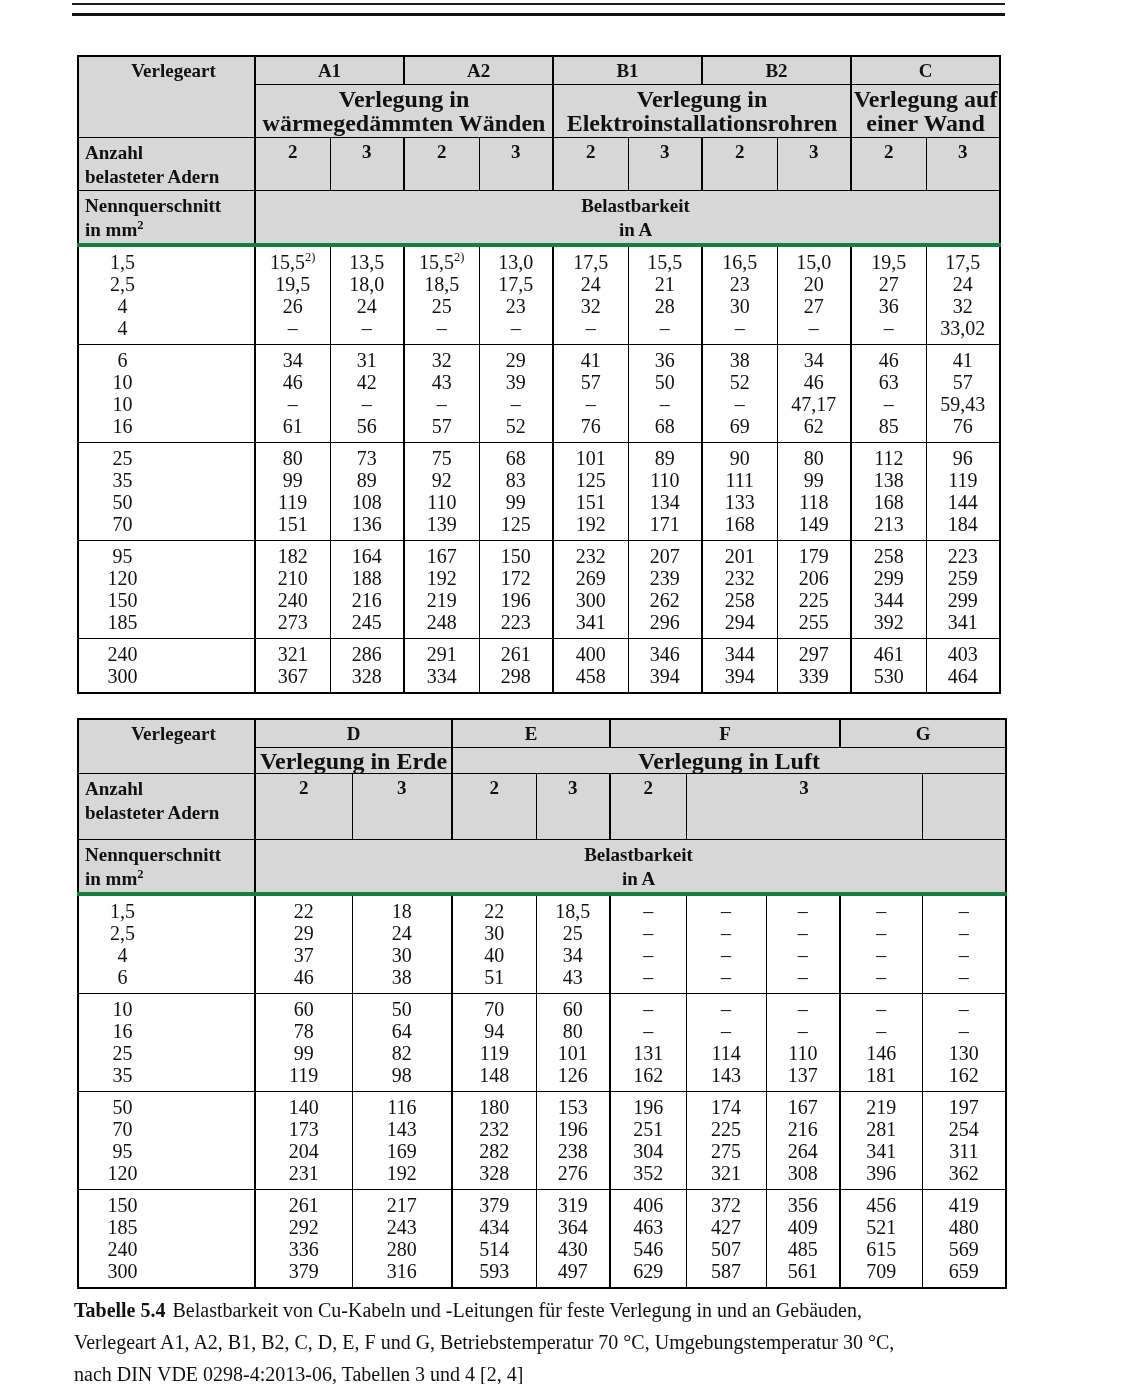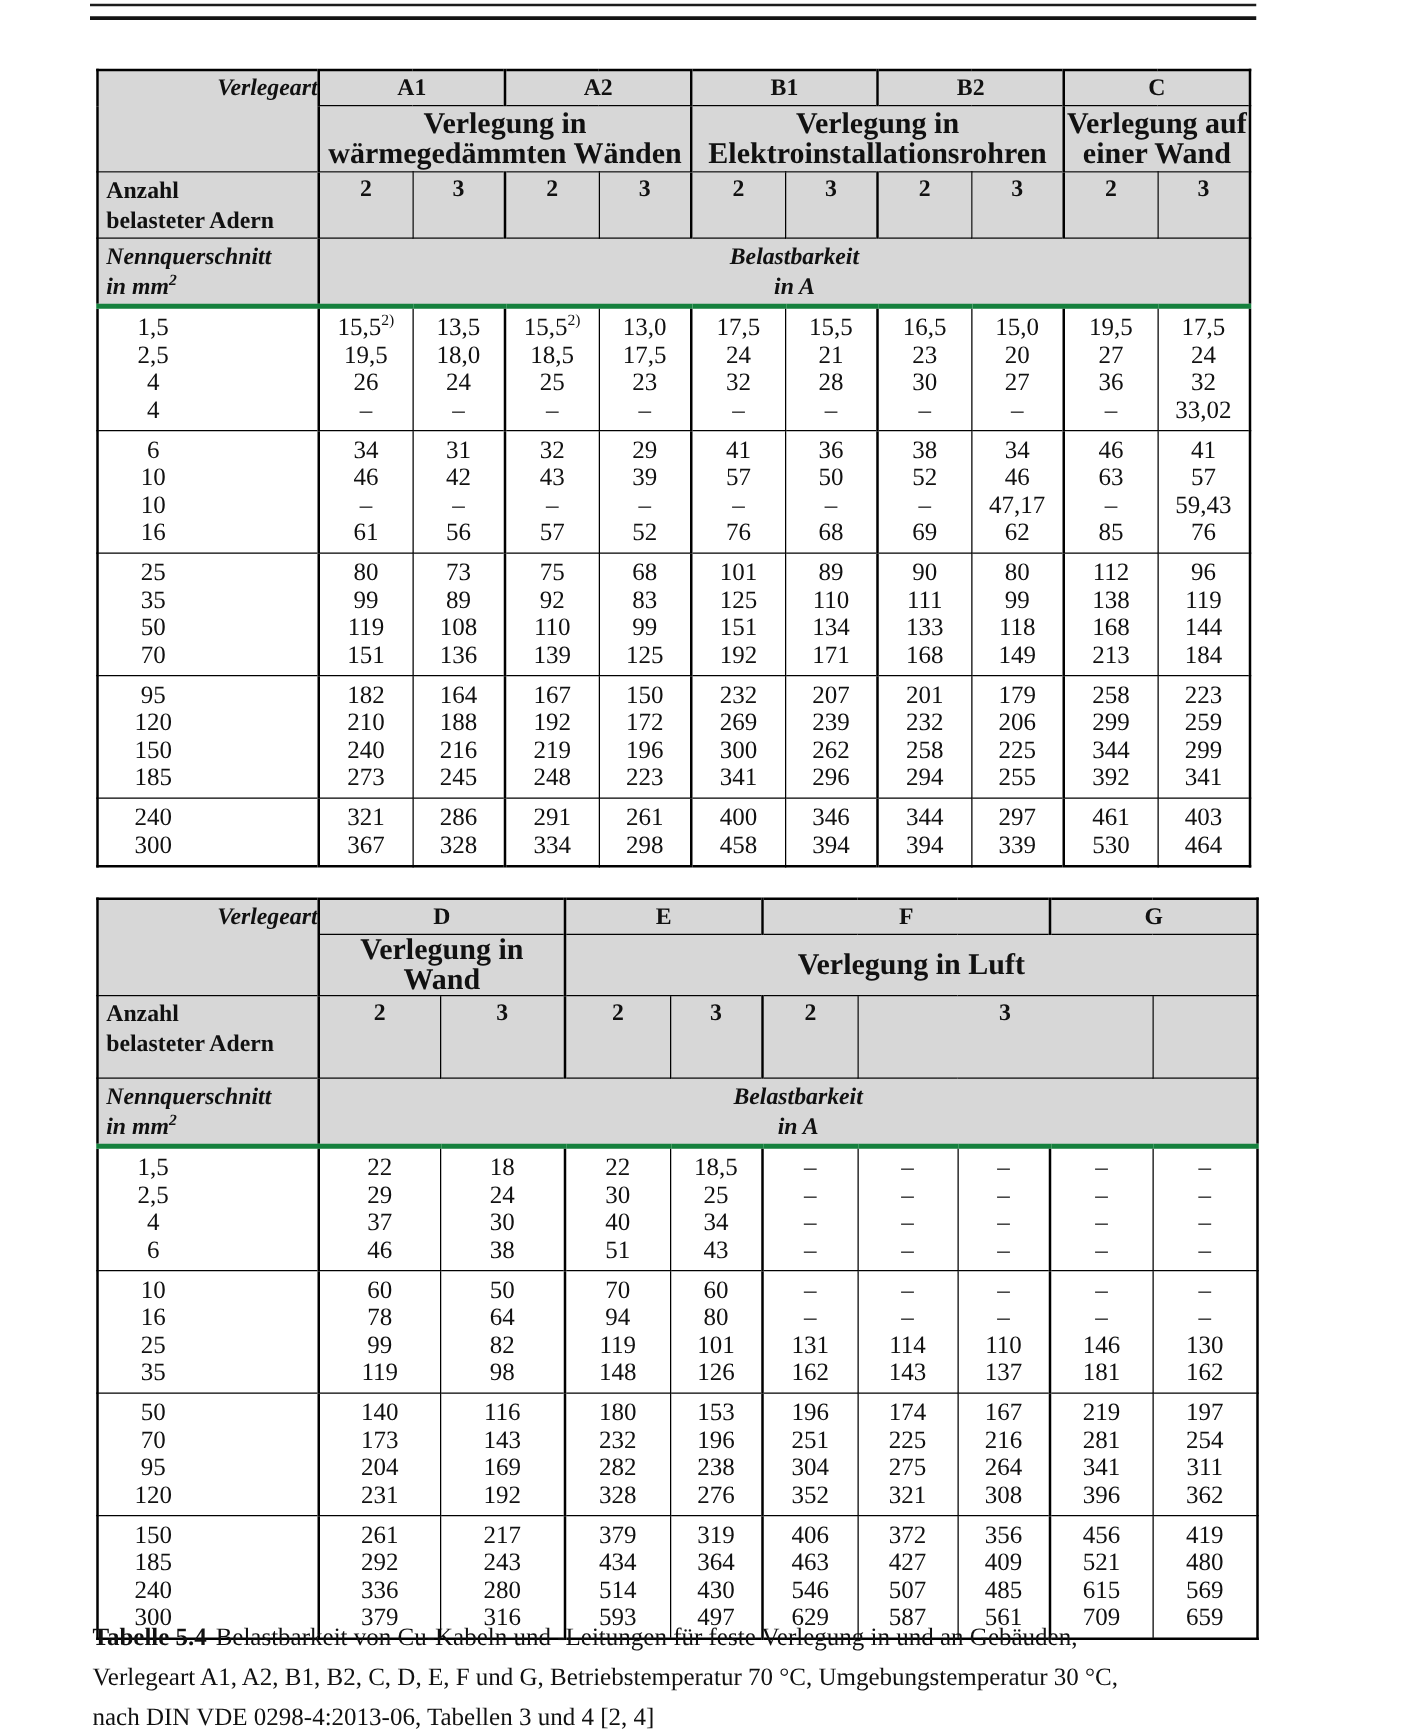--- a/index.html
+++ b/index.html
@@ -15,28 +15,28 @@
   table {
     position:absolute; border-collapse:collapse; table-layout:fixed;
     border:2px solid #000; background:#fff;
   }
   #t1 { left:77px; top:55px;  width:922px; }
   #t2 { left:77px; top:718px; width:928px; }
   th,td { border:1px solid #000; padding:0; overflow:hidden; }
   .gb { border-left-width:2px; }
   .hdr { background:#d7d7d7; }
   .r1 th { height:27px; font-size:19px; font-weight:bold; vertical-align:middle; }
-  th.corner { text-align:right; vertical-align:top; padding:3px 0 0 14px;font-style:italic; }
+  th.corner { text-align:center; vertical-align:top; padding:3px 0 0 14px; }
   .r2 th { height:52px; font-size:24px; font-weight:bold; text-align:center; vertical-align:middle; line-height:24px; }
   #t2 .r2 th { height:25px; }
   .r3 th { height:49px; font-size:19px; font-weight:bold; vertical-align:top; }
   #t2 .r3 th { height:62px; }
   .r3 th.left { text-align:left; padding:3px 0 0 6px; line-height:24px;margin-top:48px; }
   .r3 th.num { text-align:center; padding-top:3px; }
-  .r4 th, .r4 td { height:49px; font-size:19px; font-weight:bold; vertical-align:top;font-style:italic; }
+  .r4 th, .r4 td { height:49px; font-size:19px; font-weight:bold; vertical-align:top; }
   .r4 th.left { text-align:left; padding:3px 0 0 6px; line-height:24px; }
   .r4 td.load { text-align:center; padding-top:3px; line-height:24px;padding-left:16px; }
   tr.block th, tr.block td {
     background:#fff; font-size:20px; font-weight:normal;
     line-height:22px; text-align:center; vertical-align:top; padding:4px 0 5px 0;
   }
   tr.block th.size { padding-right:88px; }
   tr.block.first th, tr.block.first td { border-top:4px solid #15803d; }
   sup { font-size:12.5px; line-height:0; vertical-align:super; }
   .caption {
@@ -179,21 +179,21 @@
       </colgroup>
       <tbody>
         <tr class="r1">
           <th class="hdr corner" rowspan="2">Verlegeart</th>
           <th class="hdr gb" colspan="2">D</th>
           <th class="hdr gb" colspan="2">E</th>
           <th class="hdr gb" colspan="3">F</th>
           <th class="hdr gb" colspan="2">G</th>
         </tr>
         <tr class="r2">
-          <th class="hdr gb" colspan="2">Verlegung in Wand</th>
+          <th class="hdr gb" colspan="2">Verlegung in Erde</th>
           <th class="hdr gb" colspan="7">Verlegung in Luft</th>
         </tr>
         <tr class="r3">
           <th class="hdr left">Anzahl<br>belasteter Adern</th>
           <th class="hdr num gb" colspan="1">2</th>
           <th class="hdr num" colspan="1">3</th>
           <th class="hdr num gb" colspan="1">2</th>
           <th class="hdr num" colspan="1">3</th>
           <th class="hdr num gb" colspan="1">2</th>
           <th class="hdr num" colspan="3">3</th>

